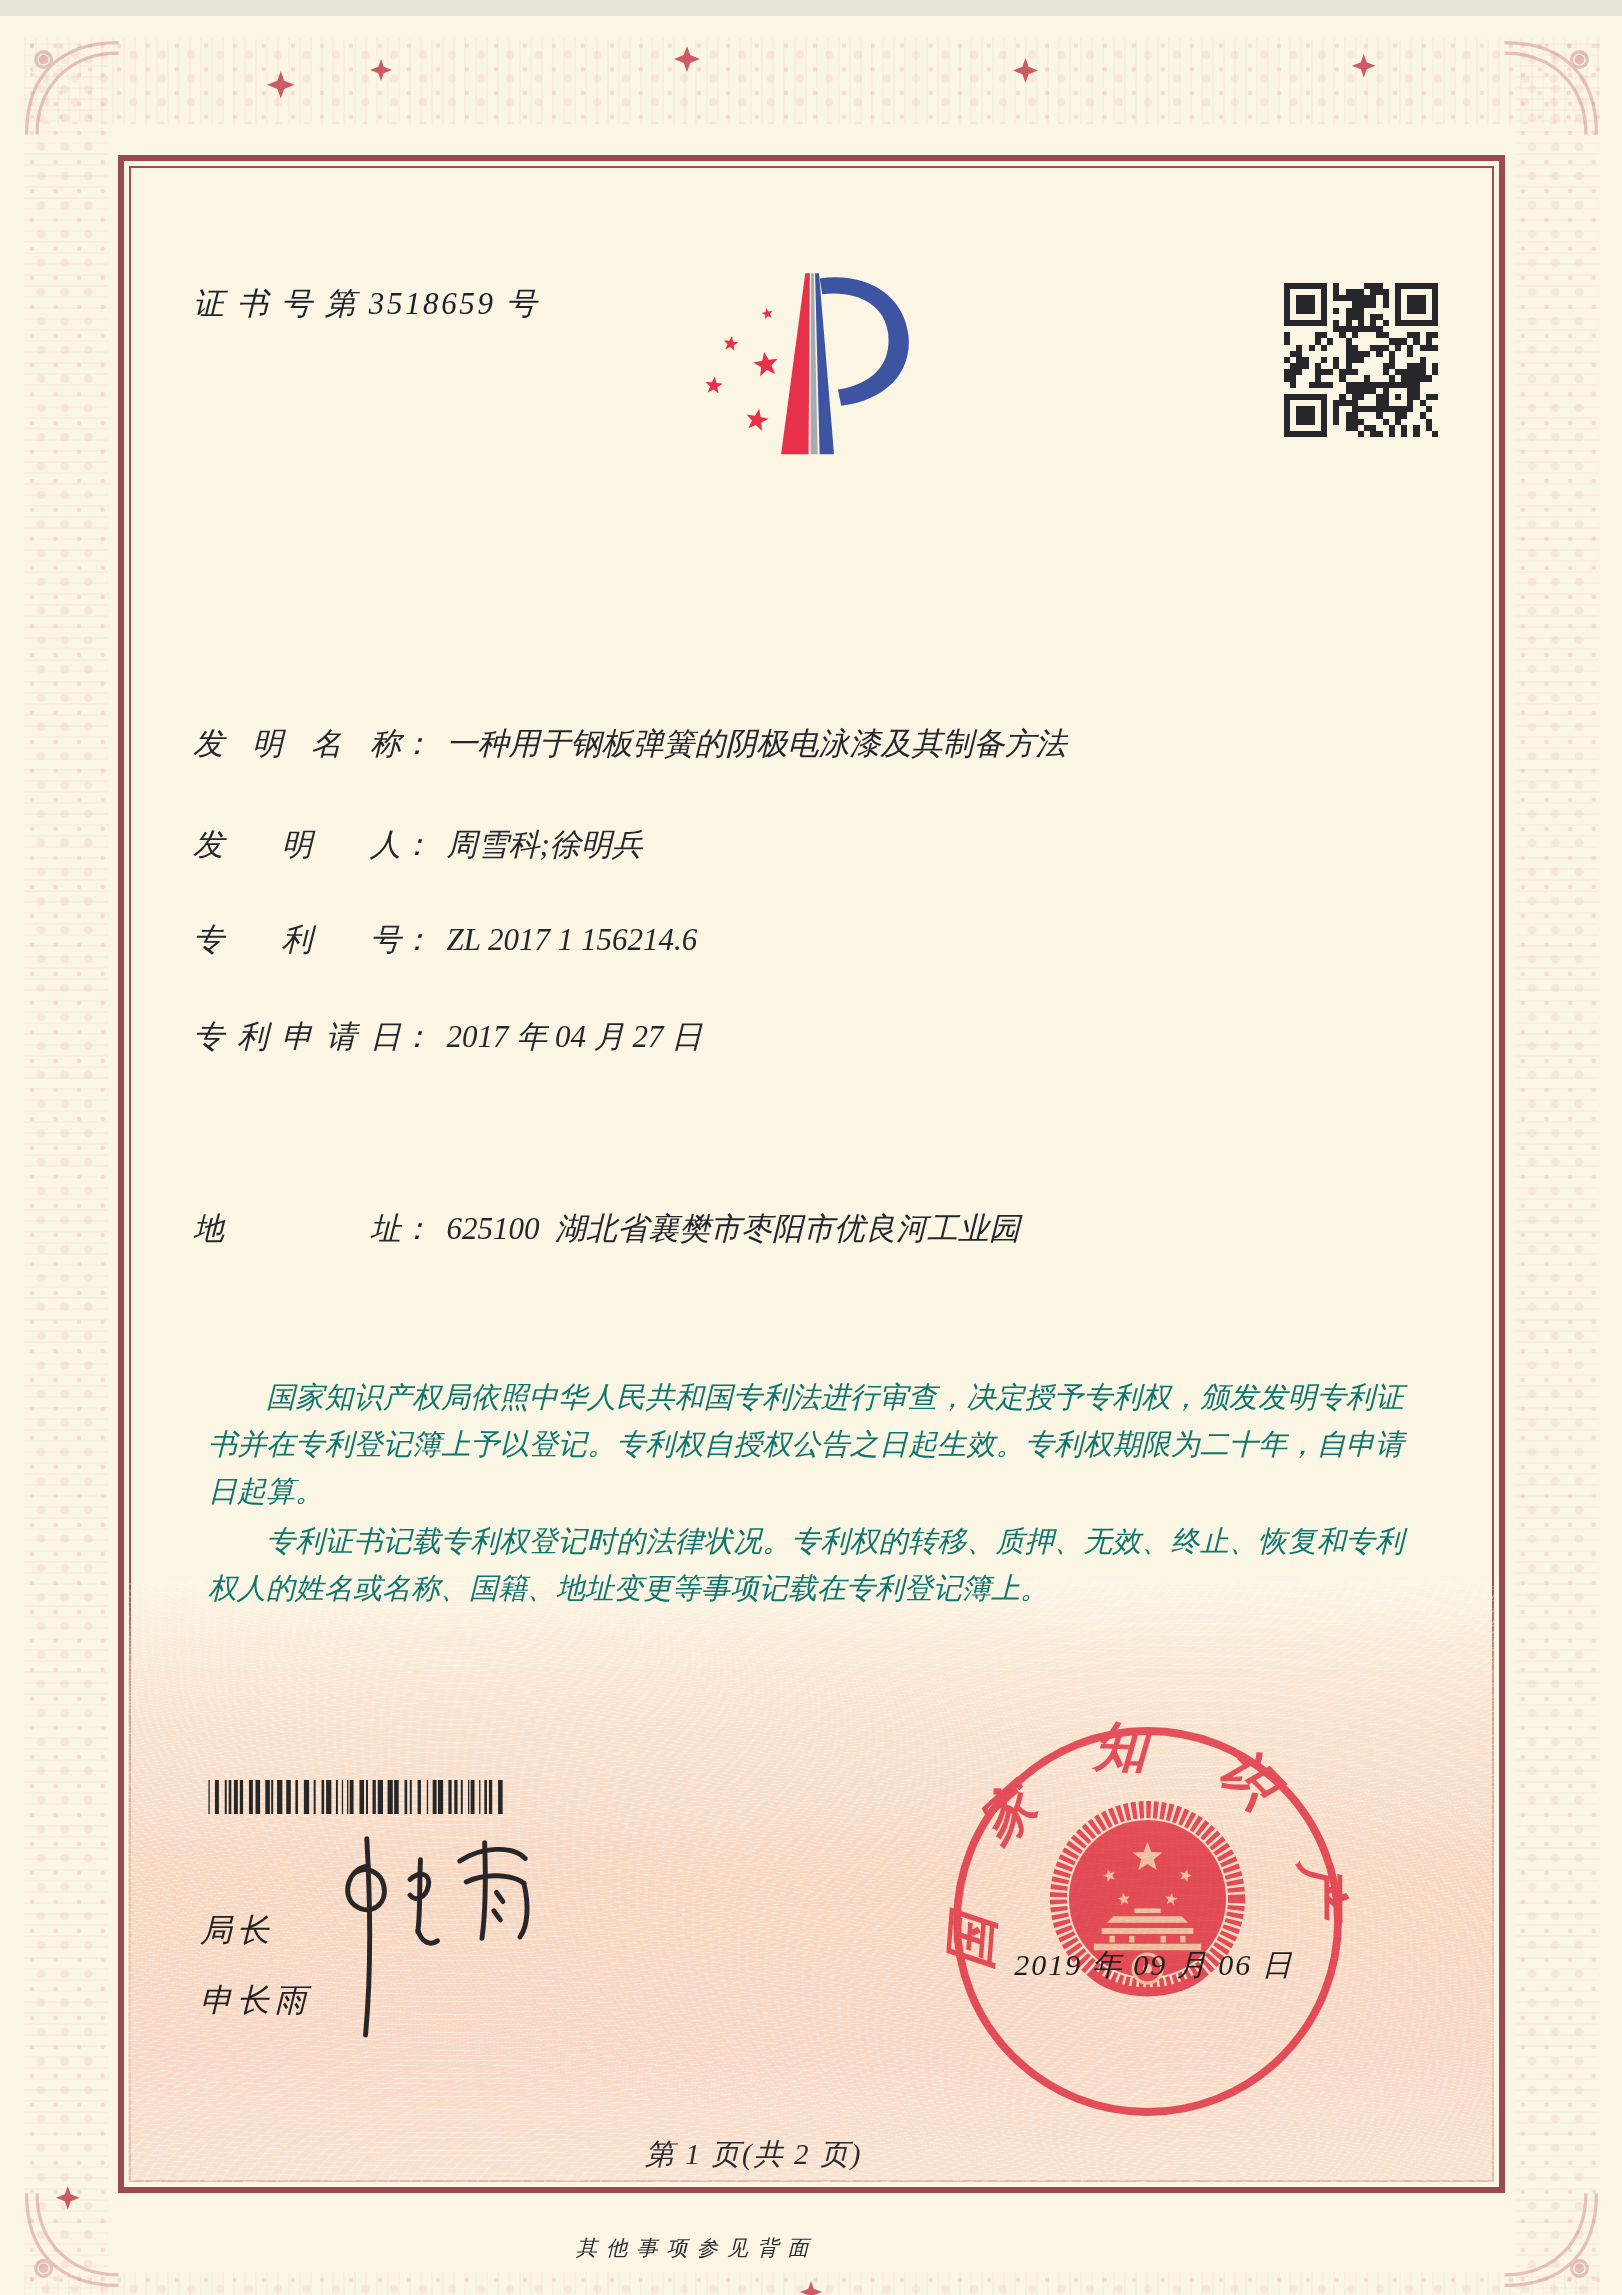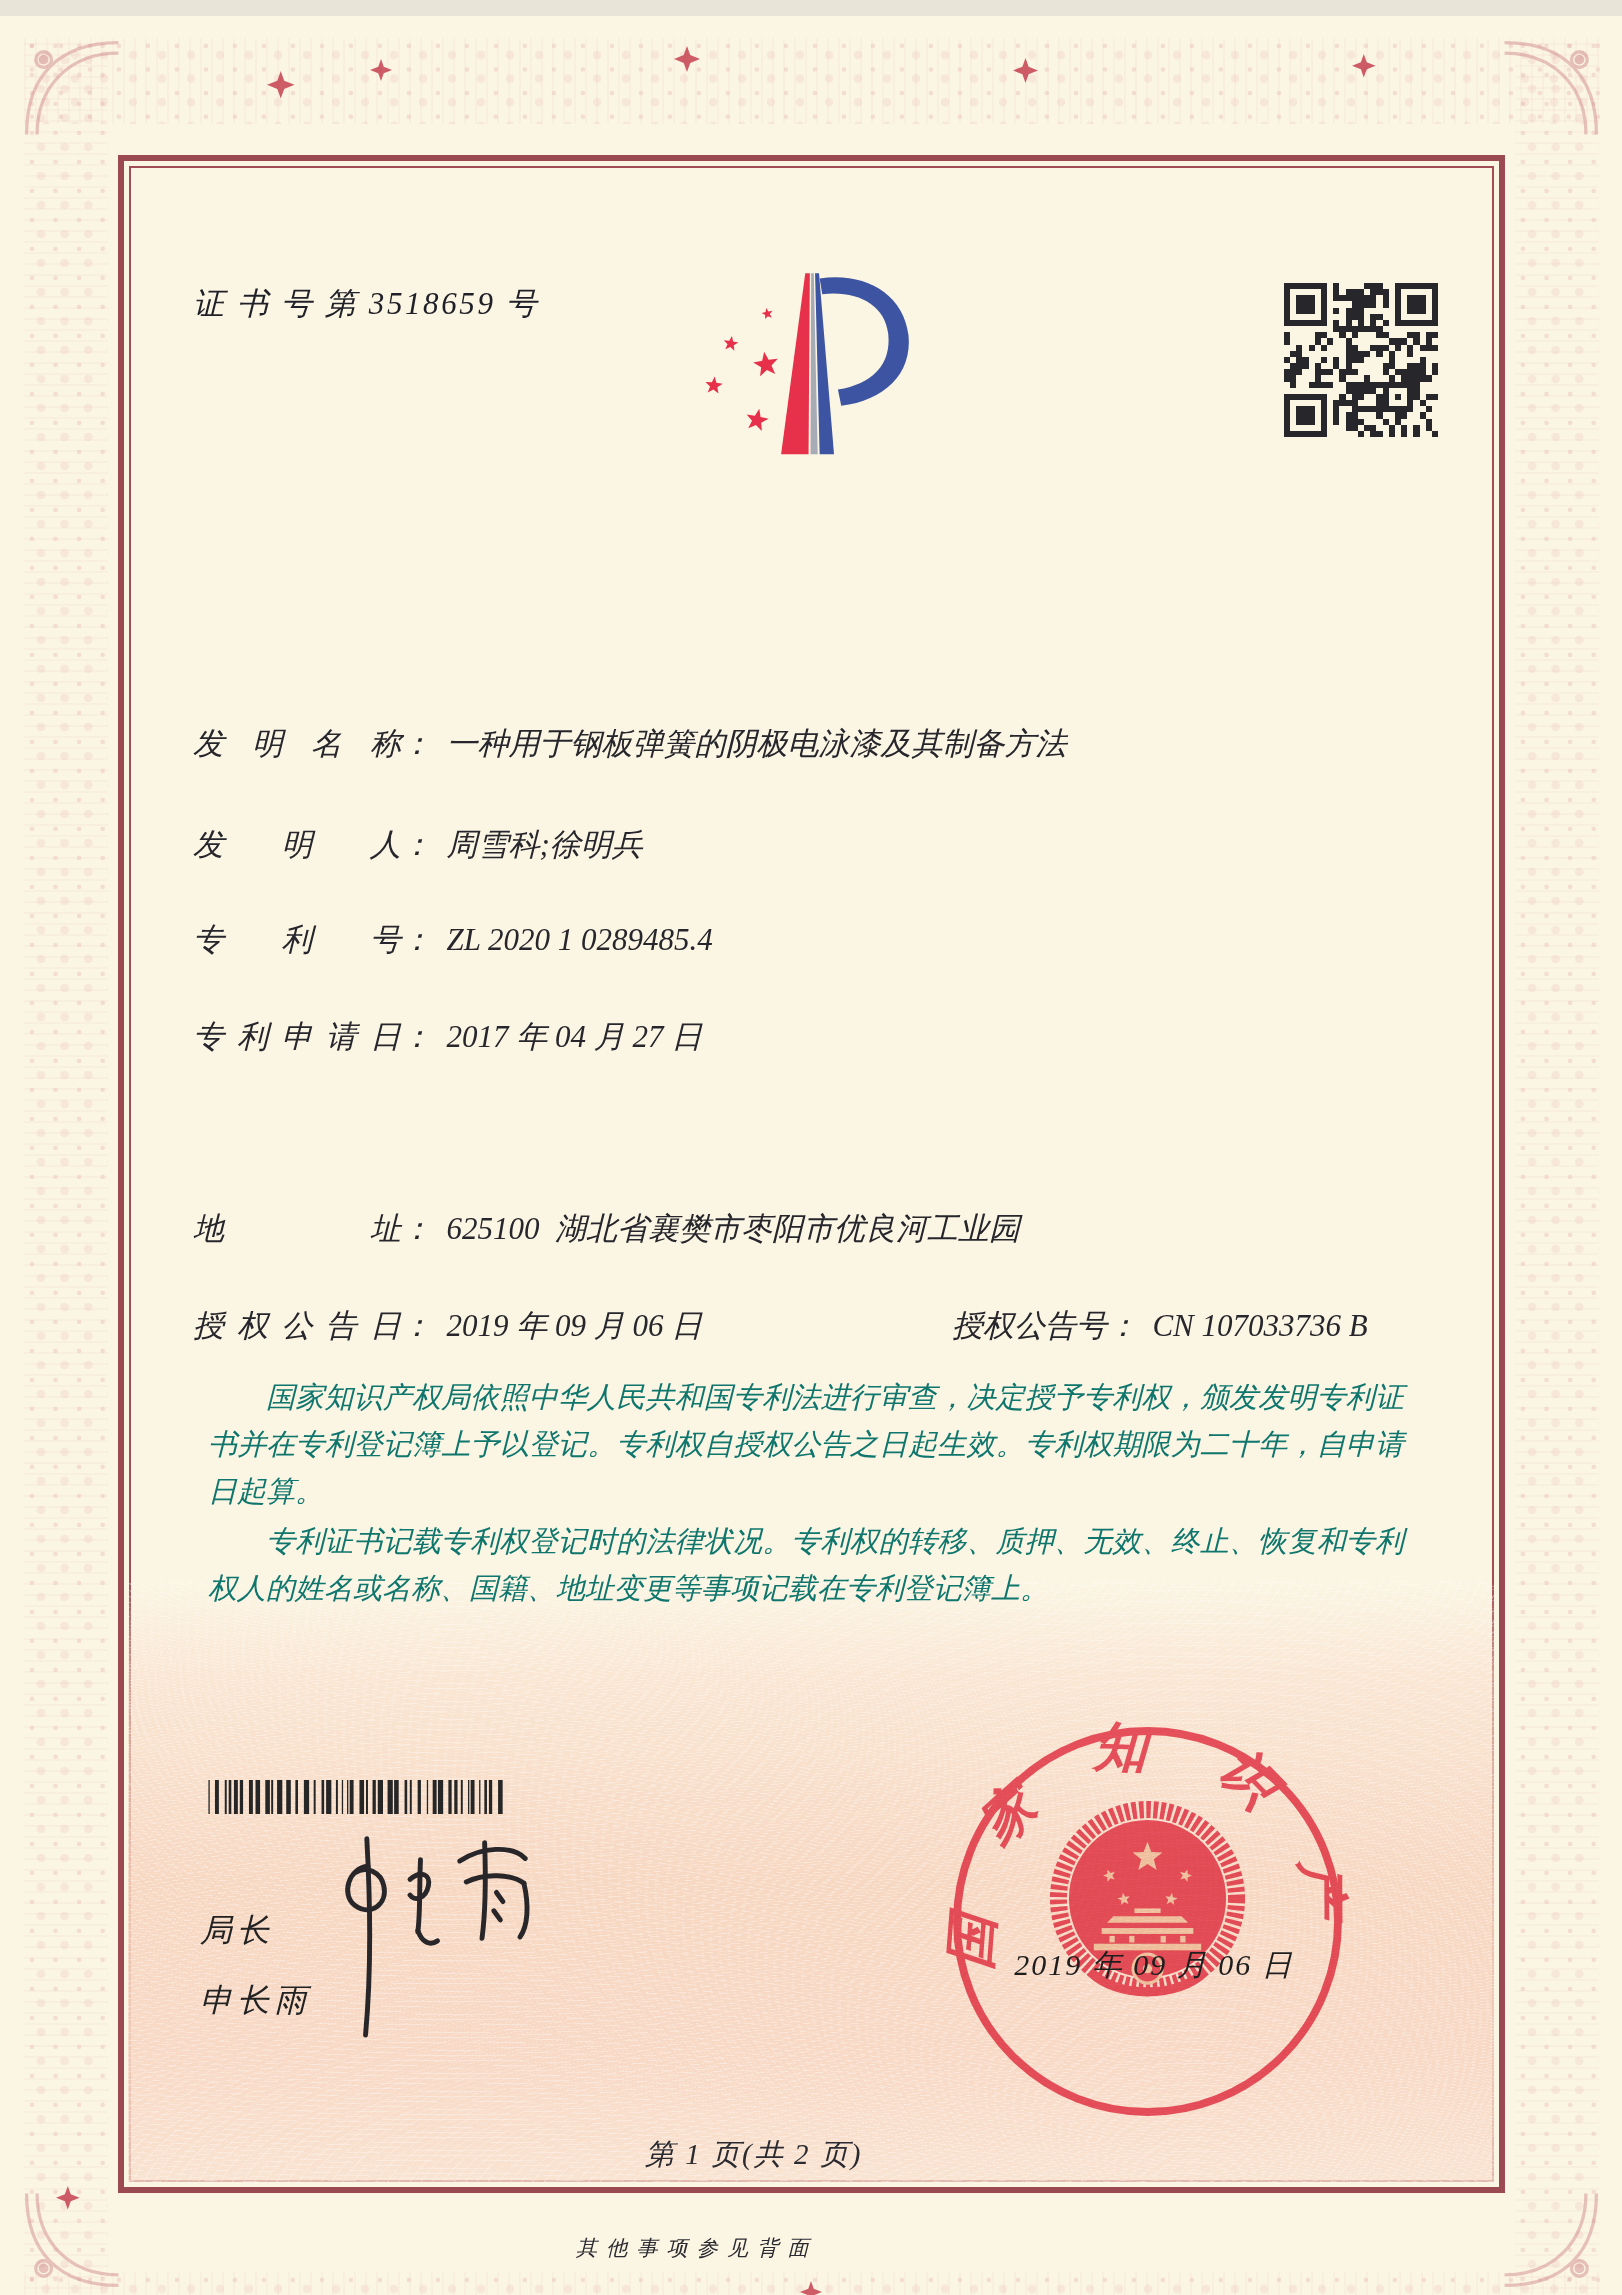--- a/index.html
+++ b/index.html
@@ -466,35 +466,29 @@
     </svg>
 
 
   <div class="row" style="top:808px">
     <span class="flabel">发明人</span><span class="colon">：</span><span class="fvalue">周雪科;徐明兵</span>
   </div>
   <div class="row" style="top:707px">
     <span class="flabel">发明名称</span><span class="colon">：</span><span class="fvalue">一种用于钢板弹簧的阴极电泳漆及其制备方法</span>
   </div>
   <div class="row" style="top:903px">
-    <span class="flabel">专利号</span><span class="colon">：</span><span class="fvalue">ZL 2020 1 0289485.4</span>
+    <span class="flabel">专利号</span><span class="colon">：</span><span class="fvalue">ZL 2017 1 156214.6</span>
   </div>
   <div class="row" style="top:1000px">
     <span class="flabel">专利申请日</span><span class="colon">：</span><span class="fvalue">2017 年 04 月 27 日</span>
   </div>
   <div class="row" style="top:1192px">
     <span class="flabel">地址</span><span class="colon">：</span><span class="fvalue">625100  湖北省襄樊市枣阳市优良河工业园</span>
   </div>
 
-  <div class="row" style="top:1289px">
-    <span class="flabel">授权公告日</span><span class="colon">：</span><span class="fvalue">2019 年 09 月 06 日</span>
-    <span class="grant2">
-      <span>授权公告号</span><span>：</span><span class="fvalue">CN 107033736 B</span>
-    </span>
-  </div>
 
   <div class="para" style="top:1358px">国家知识产权局依照中华人民共和国专利法进行审查，决定授予专利权，颁发发明专利证书并在专利登记簿上予以登记。专利权自授权公告之日起生效。专利权期限为二十年，自申请日起算。</div>
   <div class="para" style="top:1502px">专利证书记载专利权登记时的法律状况。专利权的转移、质押、无效、终止、恢复和专利权人的姓名或名称、国籍、地址变更等事项记载在专利登记簿上。</div>
 
   <svg class="barcode" id="barcodesvg" width="301" height="34" viewBox="0 0 460 52">
       <rect x="2" y="0" width="2" height="52" fill="#262626"></rect>
       <rect x="12" y="0" width="6" height="52" fill="#262626"></rect>
       <rect x="27" y="0" width="3" height="52" fill="#262626"></rect>
       <rect x="33" y="0" width="4" height="52" fill="#262626"></rect>
       <rect x="41" y="0" width="6" height="52" fill="#262626"></rect>

